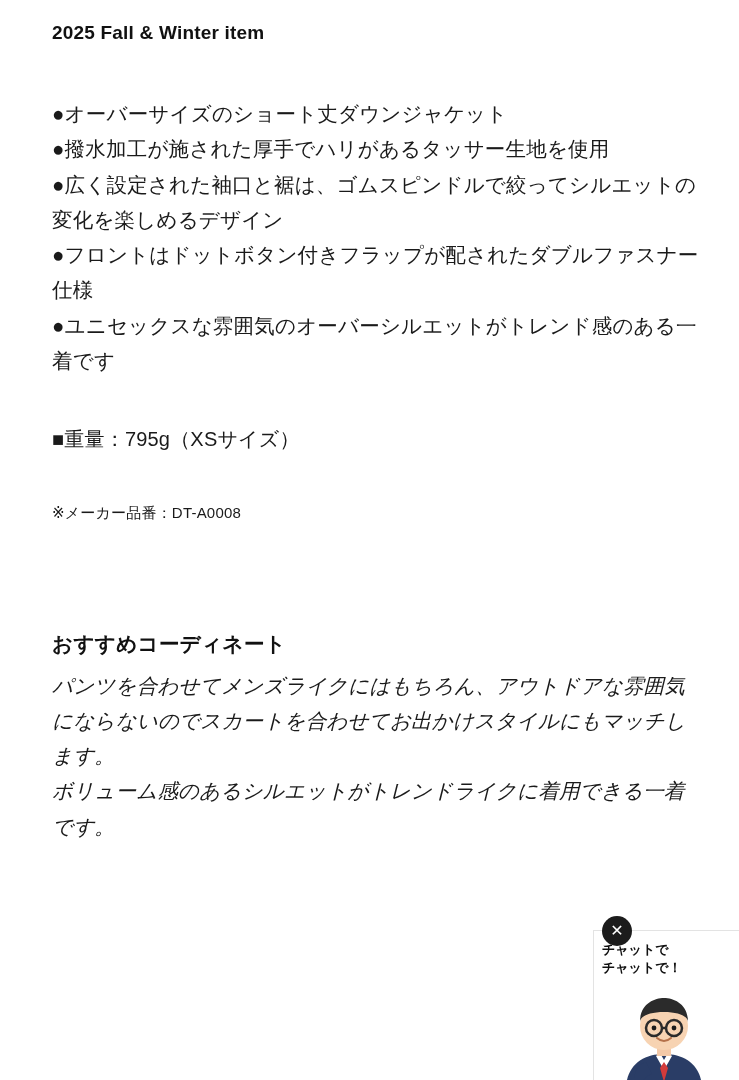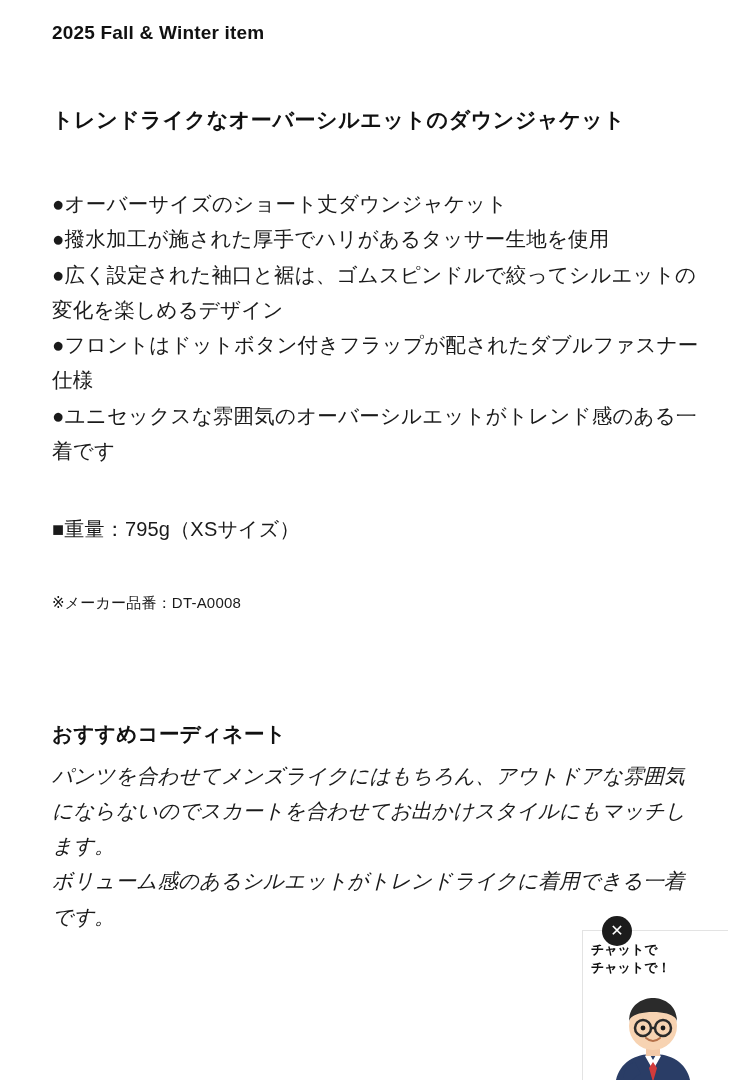--- a/index.html
+++ b/index.html
@@ -84,21 +84,21 @@
   
   .chat-widget {
     position: absolute;
     right: 0;
     bottom: 0;
     width: 123px;
     height: 150px;
   }
   .chat-card {
     position: absolute;
-    right: 11px;
+    right: 0;
     bottom: 0;
     width: 146px;
     height: 150px;
     background: #ffffff;
     border: 1px solid #e3e3e3;
     border-right: none;
     border-bottom: none;
     box-sizing: border-box;
     overflow: hidden;
   }
@@ -138,21 +138,20 @@
     height: 96px;
   }
 </style>
 </head>
 <body>
 
 <div class="page">
 
   <div class="season-title">2025 Fall &amp; Winter item</div>
 
-  <div class="headline">トレンドライクなオーバーシルエットのダウンジャケット</div>
 
   <ul class="bullet-list">
     <li>●オーバーサイズのショート丈ダウンジャケット</li>
     <li>●撥水加工が施された厚手でハリがあるタッサー生地を使用</li>
     <li>●広く設定された袖口と裾は、ゴムスピンドルで絞ってシルエットの変化を楽しめるデザイン</li>
     <li>●フロントはドットボタン付きフラップが配されたダブルファスナー仕様</li>
     <li>●ユニセックスな雰囲気のオーバーシルエットがトレンド感のある一着です</li>
   </ul>
 
   <div class="spec-line">■重量：795g（XSサイズ）</div>

